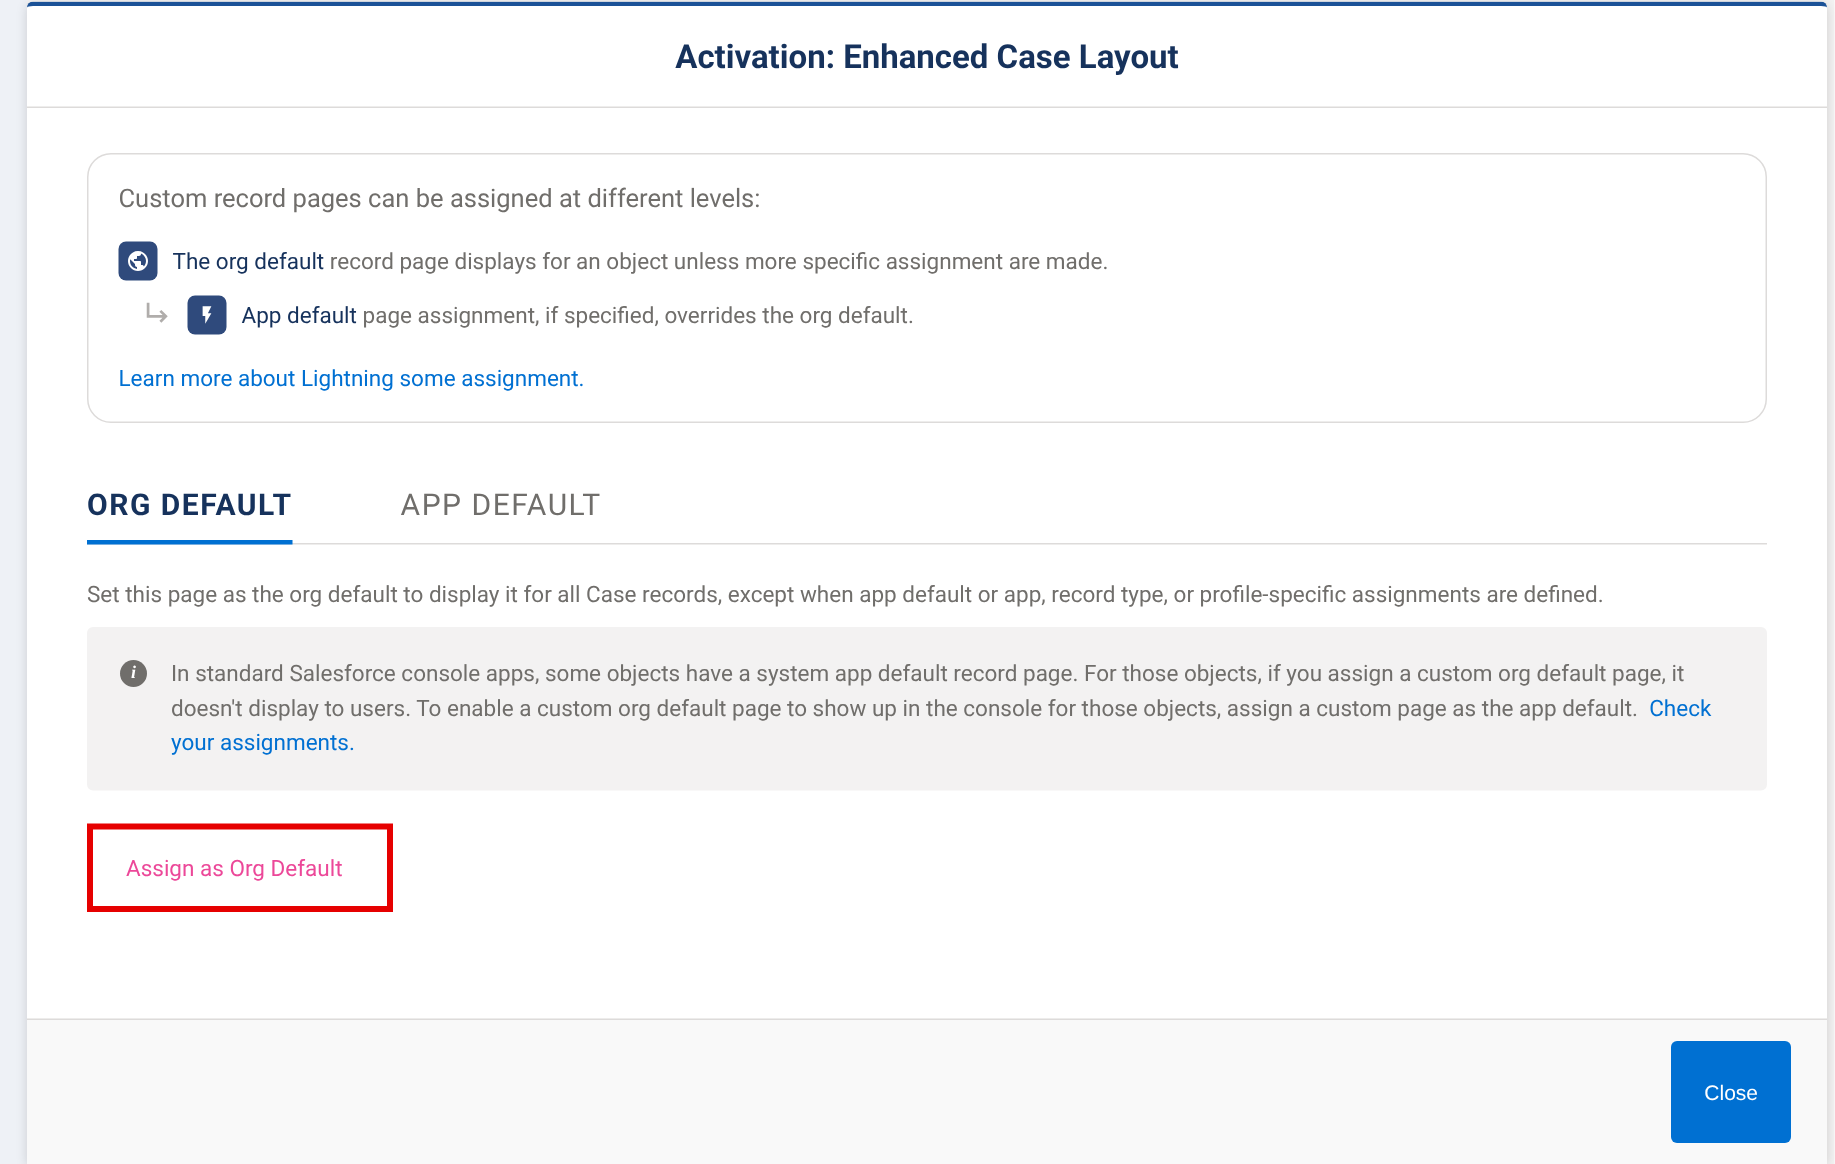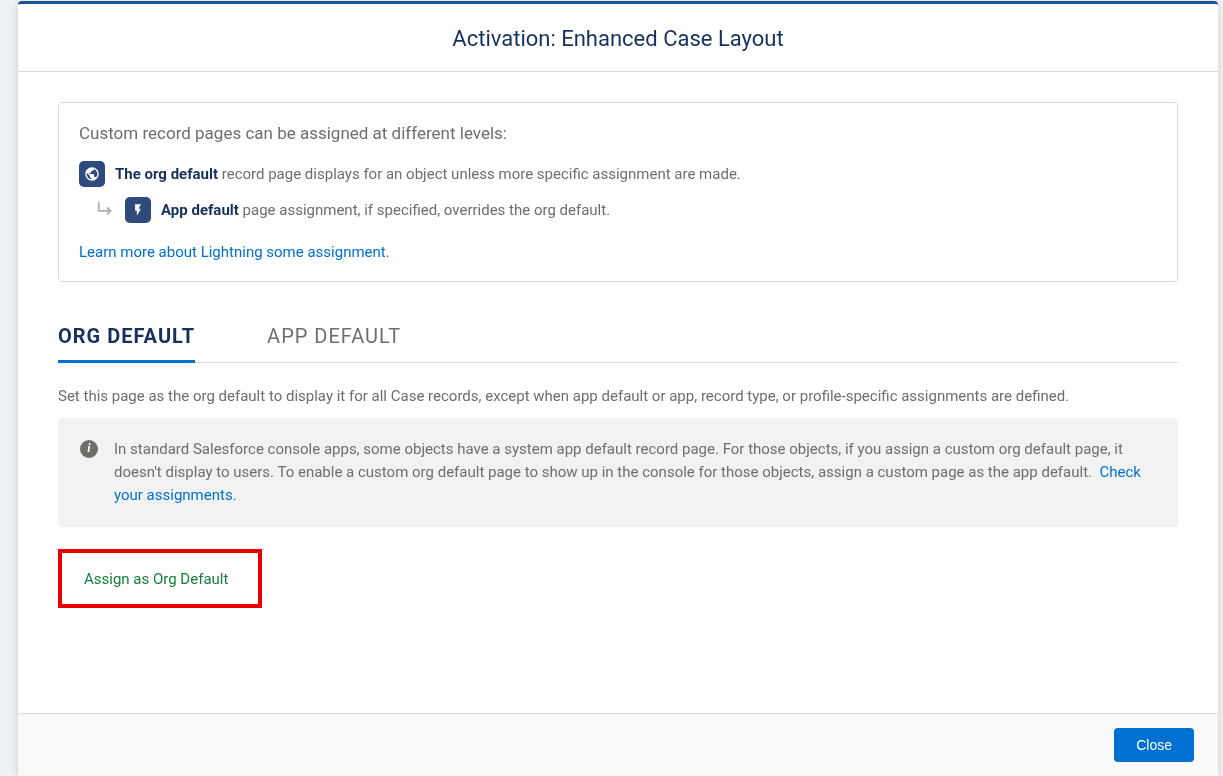--- a/index.html
+++ b/index.html
@@ -24,57 +24,57 @@
     display: flex;
     flex-direction: column;
   }
   .modal-header {
     text-align: center;
     padding: 22px 0 20px 0;
     border-bottom: 1px solid #dddbda;
   }
   .modal-header h2 {
     font-size: 22px;
-    font-weight: 400;
+    font-weight: 700;
     color: #16325c;
   }
   .modal-body {
     flex: 1;
     overflow-y: scroll;
     padding: 30px 40px 20px 40px;
     position: relative;
   }
   .modal-body::-webkit-scrollbar { width: 17px; }
   .modal-body::-webkit-scrollbar-track { background: #f1f1f1; }
   .modal-body::-webkit-scrollbar-thumb { background: #c1c1c1; }
   .modal-body::-webkit-scrollbar-button {
     background: #f1f1f1;
     height: 17px;
     display: block;
   }
   .info-card {
     border: 1px solid #dddbda;
-    border-radius: 4px;
+    border-radius: 16px;
     padding: 20px;
     margin-bottom: 30px;
   }
   .info-card-title {
     font-size: 17px;
     color: #706e6b;
     margin-bottom: 18px;
   }
   .level-row {
     display: flex;
     align-items: center;
     margin-bottom: 10px;
     font-size: 15px;
     color: #706e6b;
   }
   .level-row .bold {
-    font-weight: 700;
+    font-weight: 400;
     color: #16325c;
   }
   .icon-square {
     width: 26px;
     height: 26px;
     border-radius: 5px;
     background: #2f4a7c;
     display: flex;
     align-items: center;
     justify-content: center;
@@ -154,38 +154,38 @@
     margin-top: 2px;
   }
   .note-text a { color: #0070d2; text-decoration: none; }
   .assign-wrap {
     margin-top: 22px;
     display: inline-block;
     border: 4px solid #e60000;
     padding: 16px 30px 16px 22px;
   }
   .assign-link {
-    color: #15803d;
+    color: #ec4899;
     font-size: 15px;
     text-decoration: none;
     text-align: center;
   }
   .modal-footer {
     border-top: 1px solid #dddbda;
     background: #f9f9f9;
     padding: 14px 24px;
     display: flex;
     justify-content: flex-end;
   }
   .close-btn {
     background: #0070d2;
     color: #fff;
     border: none;
     border-radius: 4px;
-    padding: 9px 22px;
+    padding: 26px 22px;
     font-size: 14px;
     cursor: pointer;
     margin-left: 19px;
   }
   .backdrop-strip {
     position: absolute;
     left: 0; top: 0; width: 18px; height: 100%;
     background: #eef1f6;
   }
 </style>

